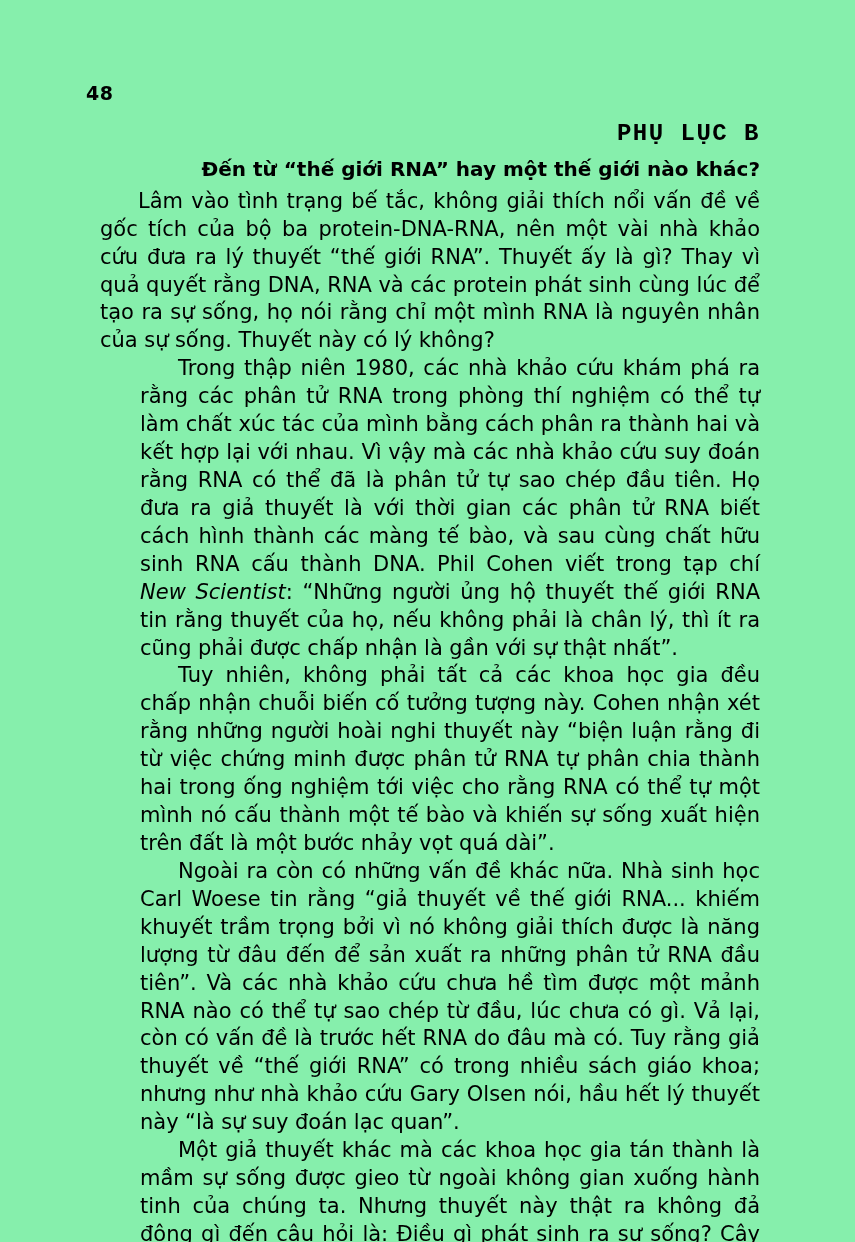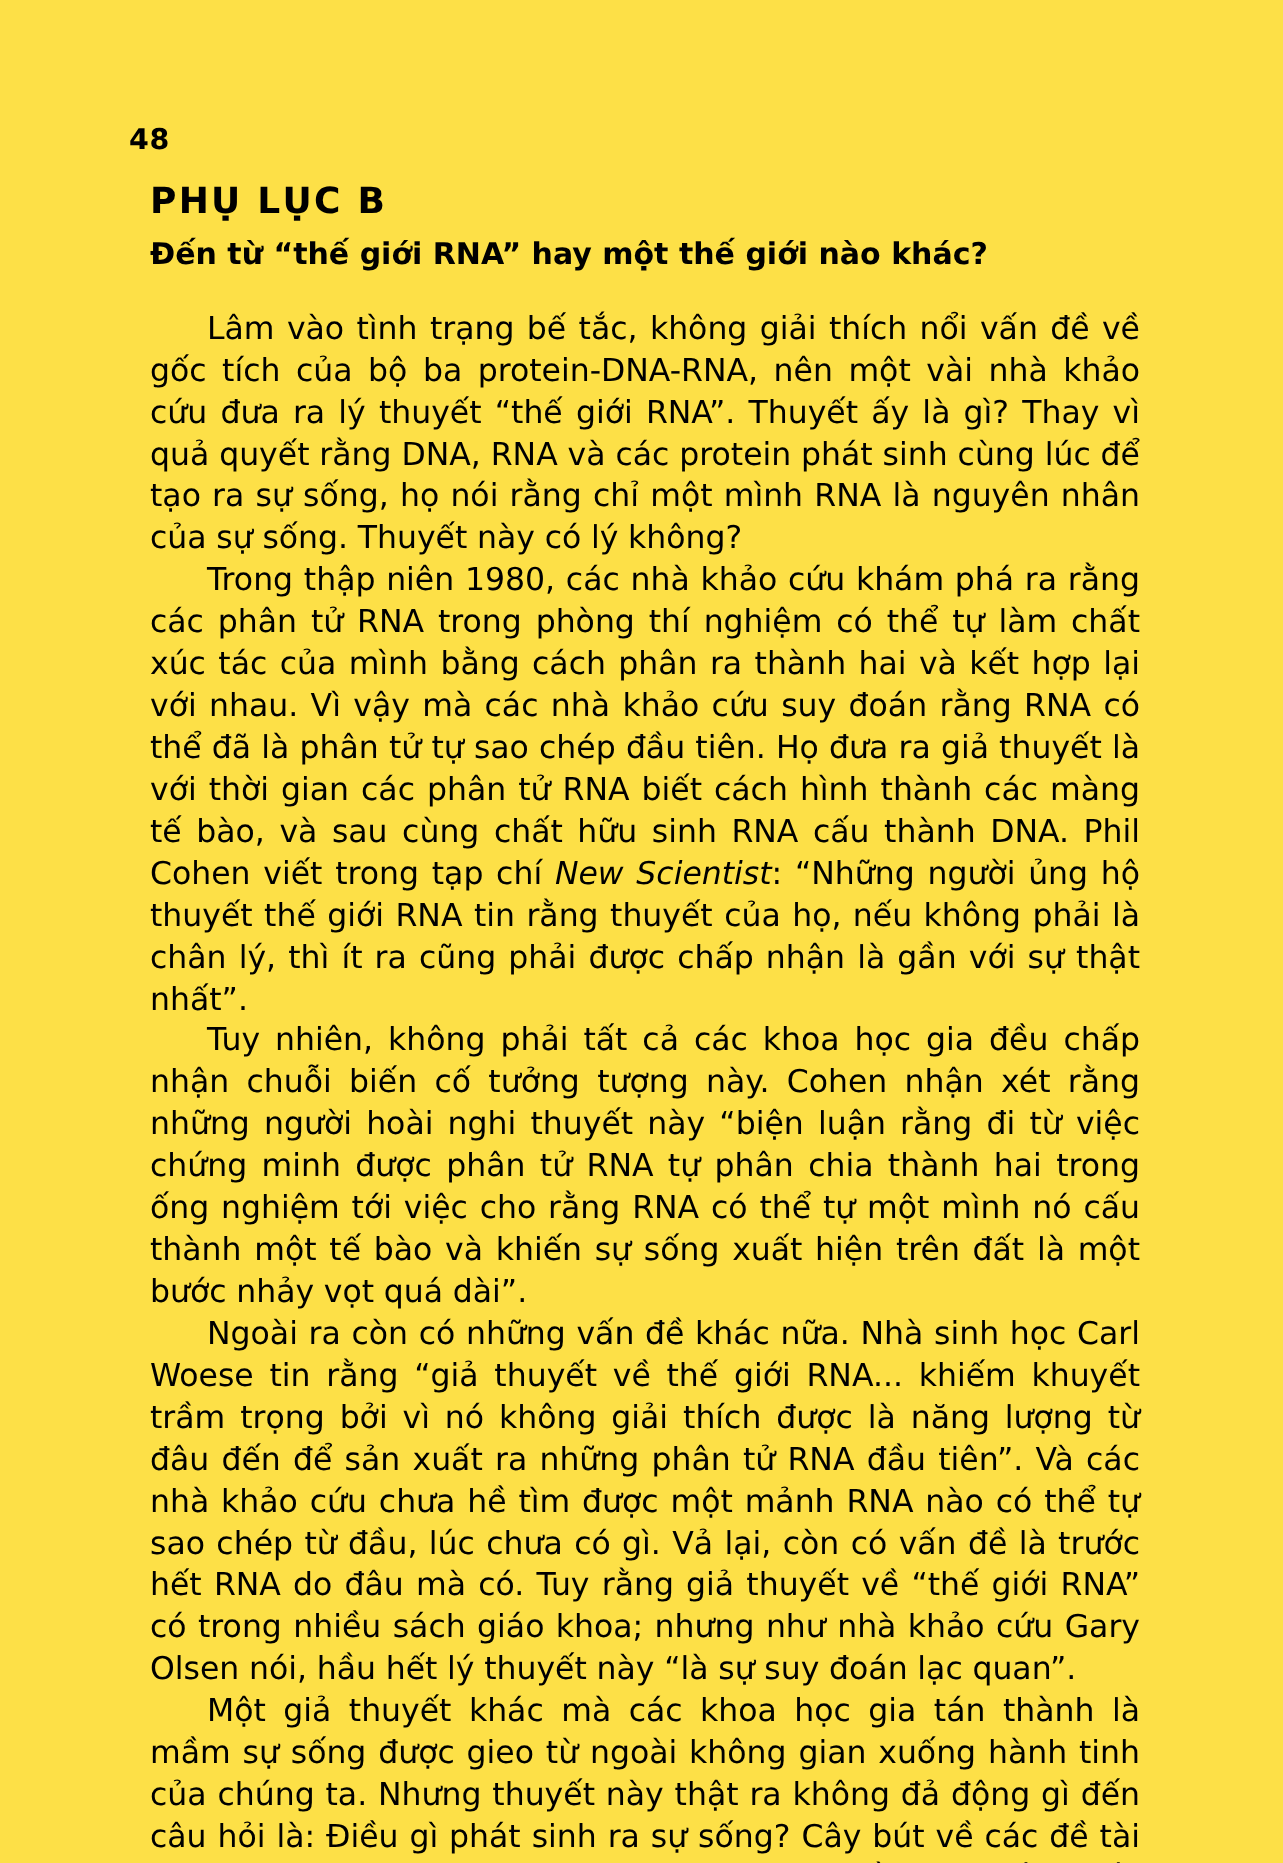--- a/index.html
+++ b/index.html
@@ -4,66 +4,68 @@
 <style>
   html, body {
     margin: 0;
     padding: 0;
     background: #ffffff;
   }
   .page {
     position: relative;
     width: 855px;
     height: 1242px;
-    background: #fde047;
+    background: #86efac;
     font-family: "DejaVu Sans", sans-serif;
     color: #000000;
     box-sizing: border-box;
     overflow: hidden;
   }
   .page-number {
     position: absolute;
     top: 82px;
     left: 86px;
     font-size: 19px;
     font-weight: bold;
     letter-spacing: 0.5px;
   }
   .content {
     position: absolute;
     top: 120px;
     left: 100px;
     width: 660px;
   }
   .appendix-title {
-    text-align: left;
+    text-align: right;
     font-size: 24px;
     font-weight: bold;
     letter-spacing: 1.5px;
     margin: 0 0 8px 0;
     line-height: 1.2;
+    font-family: Liberation Mono, monospace;
   }
   .subtitle {
-    text-align: left;
+    text-align: right;
     font-size: 20px;
     font-weight: bold;
-    margin: 0 0 24px 0;
+    margin: 0 0 6px 0;
     line-height: 1.25;
   }
   p.body-par {
     font-size: 21px;
     line-height: 1.33;
     margin: 0;
     text-align: justify;
     text-indent: 38px;
     hyphens: none;
     word-spacing: -0.2px;
   }
   p.body-par + p.body-par {
     margin-top: 0px;
+    margin-left: 40px;
   }
   .italic {
     font-style: italic;
   }
 </style>
 </head>
 <body>
 
 <div class="page">
 

